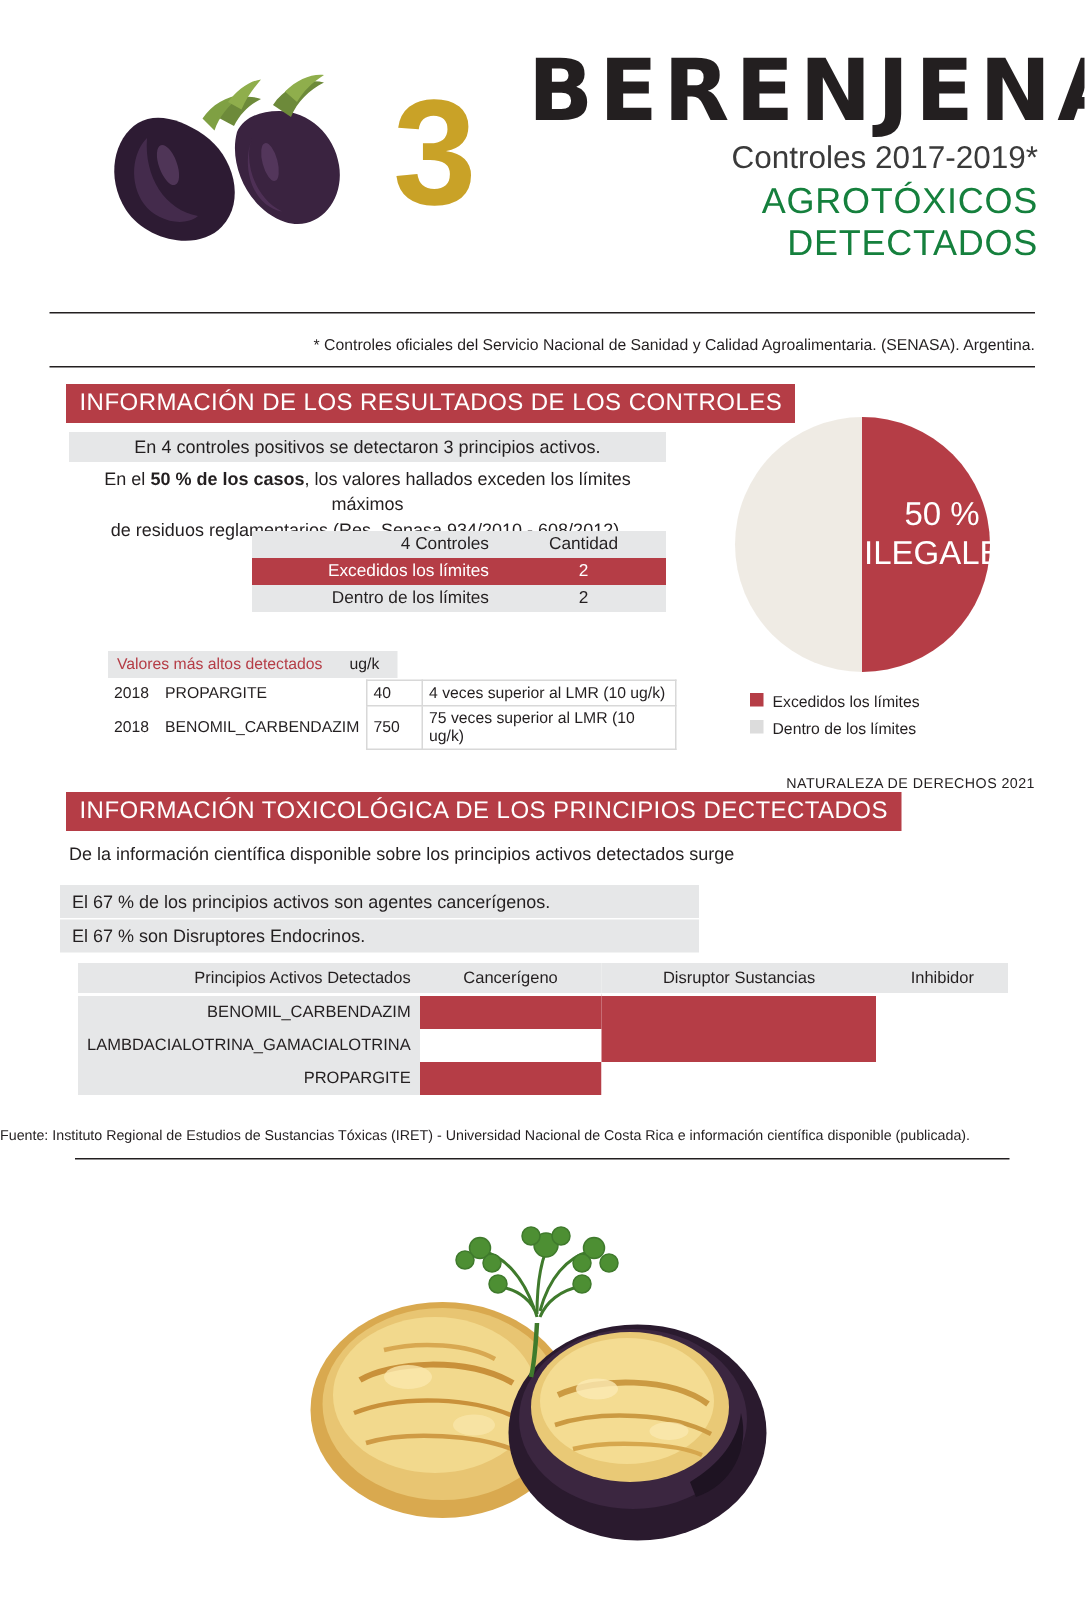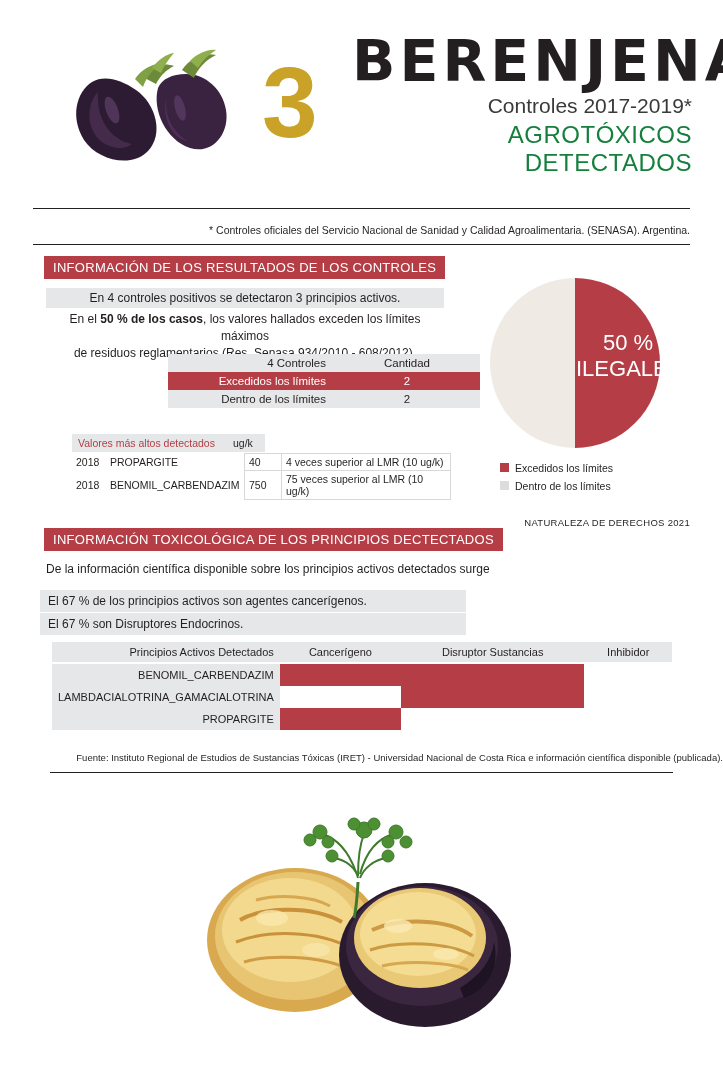--- a/index.html
+++ b/index.html
@@ -38,38 +38,38 @@
 
   .footnote{
     position:absolute;right:33px;top:224px;
     font-size:10.5px;color:#231f20;
   }
 
   
   .sec-title{
     position:absolute;
     background:#b53d46;color:#ffffff;
-    font-size:13px;letter-spacing:.3px;
+    font-size:16px;letter-spacing:.3px;
     padding:4px 9px 4px 9px;
     font-weight:normal;
   }
 
   
   .res-line1{
     position:absolute;left:46px;top:288px;width:398px;
     background:#e6e7e8;font-size:12px;text-align:center;padding:3px 0;
   }
   .res-line2{
     position:absolute;left:46px;top:311px;width:398px;
     font-size:12px;text-align:center;line-height:17px;color:#231f20;
   }
   .res-line2 b{font-weight:bold;}
 
   table.t1{
-    position:absolute;left:168px;top:354px;width:312px;
+    position:absolute;left:168px;top:354px;width:276px;
     border-collapse:collapse;font-size:11.5px;
   }
   table.t1 th{
     background:#e6e7e8;color:#231f20;font-weight:normal;
     padding:3px 8px;text-align:right;
   }
   table.t1 th.c2{text-align:center;}
   table.t1 td{padding:3px 8px;}
   table.t1 tr.red td{background:#b53d46;color:#ffffff;}
   table.t1 tr.grey td{background:#e6e7e8;color:#231f20;}
@@ -140,21 +140,21 @@
     padding:4px 6px;text-align:center;border-bottom:2px solid #ffffff;
   }
   table.t3 th.first{text-align:right;}
   table.t3 td{padding:4px 6px;height:14px;}
   table.t3 td.name{background:#e6e7e8;text-align:right;width:212px;}
   table.t3 td.on{background:#b53d46;}
   table.t3 td.off{background:#ffffff;}
   table.t3 td.blank{background:#ffffff;}
 
   .fuente{
-    position:absolute;left:0;right:0;top:752px;text-align:right;
+    position:absolute;left:0;right:0;top:752px;text-align:left;
     font-size:9.5px;color:#231f20;
   }
   .rule2{position:absolute;left:50px;right:50px;top:772px;height:1px;background:#231f20;}
 
   
   .photo{position:absolute;left:160px;top:790px;width:400px;height:260px;}
 </style>
 </head>
 <body>
 

